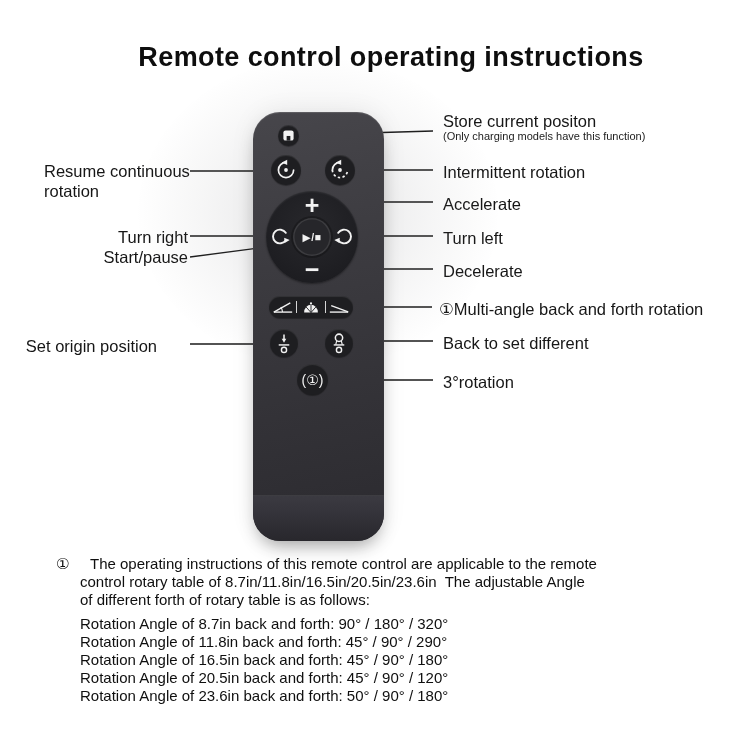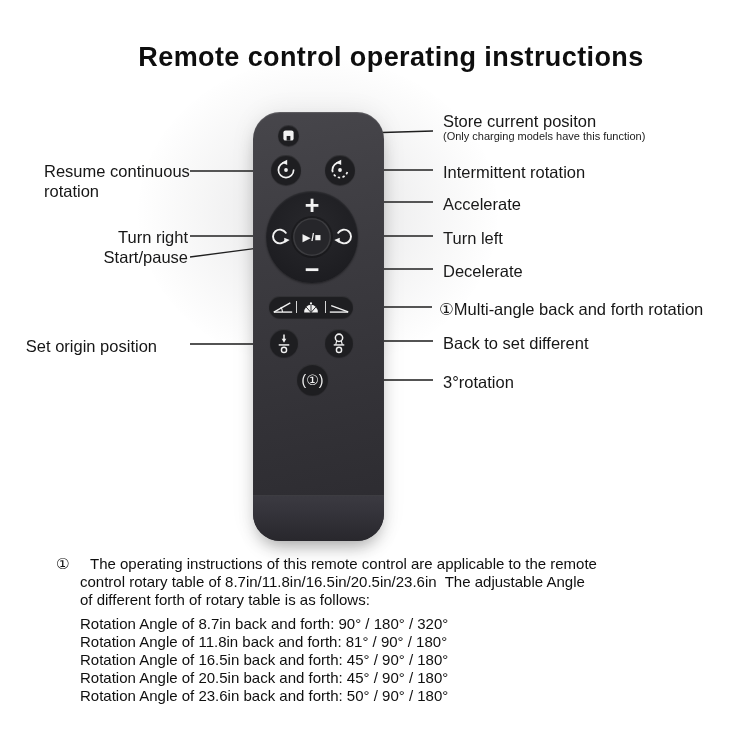--- a/index.html
+++ b/index.html
@@ -227,16 +227,16 @@
   </div>
 
   <div class="band"></div>
 </div>
 
 <div class="abs fn fn-marker">①</div>
 <div class="abs fn fn-l0">The operating instructions of this remote control are applicable to the remote</div>
 <div class="abs fn fn-l1">control rotary table of 8.7in/11.8in/16.5in/20.5in/23.6in  The adjustable Angle</div>
 <div class="abs fn fn-l2">of different forth of rotary table is as follows:</div>
 <div class="abs fn rot-l0">Rotation Angle of 8.7in back and forth: 90° / 180° / 320°</div>
-<div class="abs fn rot-l1">Rotation Angle of 11.8in back and forth: 81° / 90° / 180°</div>
+<div class="abs fn rot-l1">Rotation Angle of 11.8in back and forth: 45° / 90° / 290°</div>
 <div class="abs fn rot-l2">Rotation Angle of 16.5in back and forth: 45° / 90° / 180°</div>
-<div class="abs fn rot-l3">Rotation Angle of 20.5in back and forth: 45° / 90° / 180°</div>
+<div class="abs fn rot-l3">Rotation Angle of 20.5in back and forth: 45° / 90° / 120°</div>
 <div class="abs fn rot-l4">Rotation Angle of 23.6in back and forth: 50° / 90° / 180°</div>
 
 </body></html>

